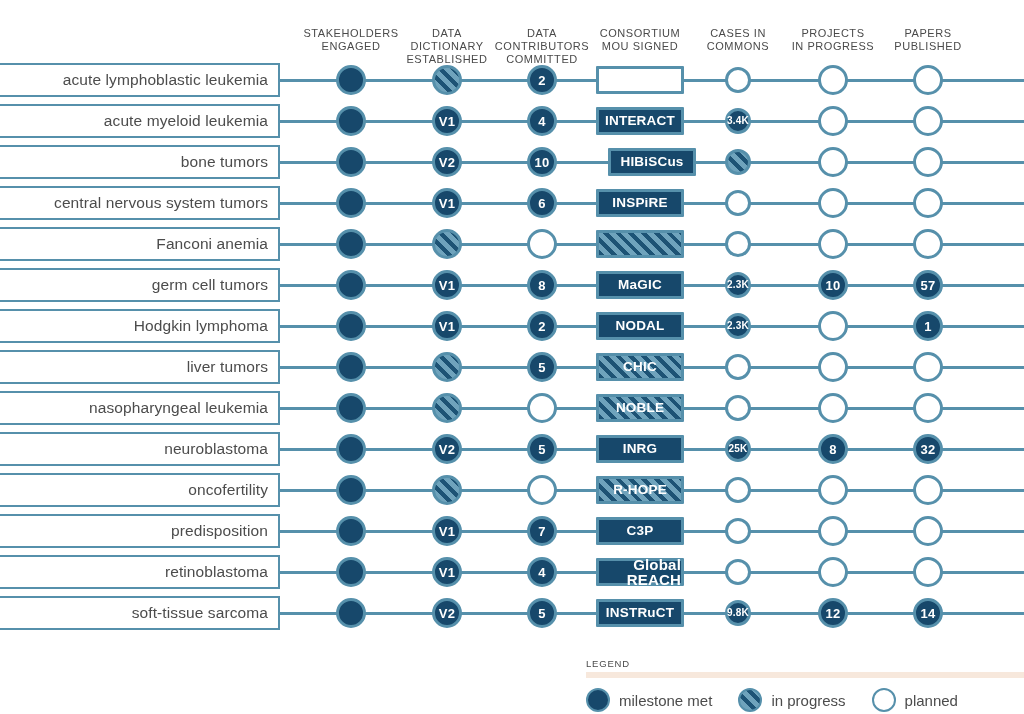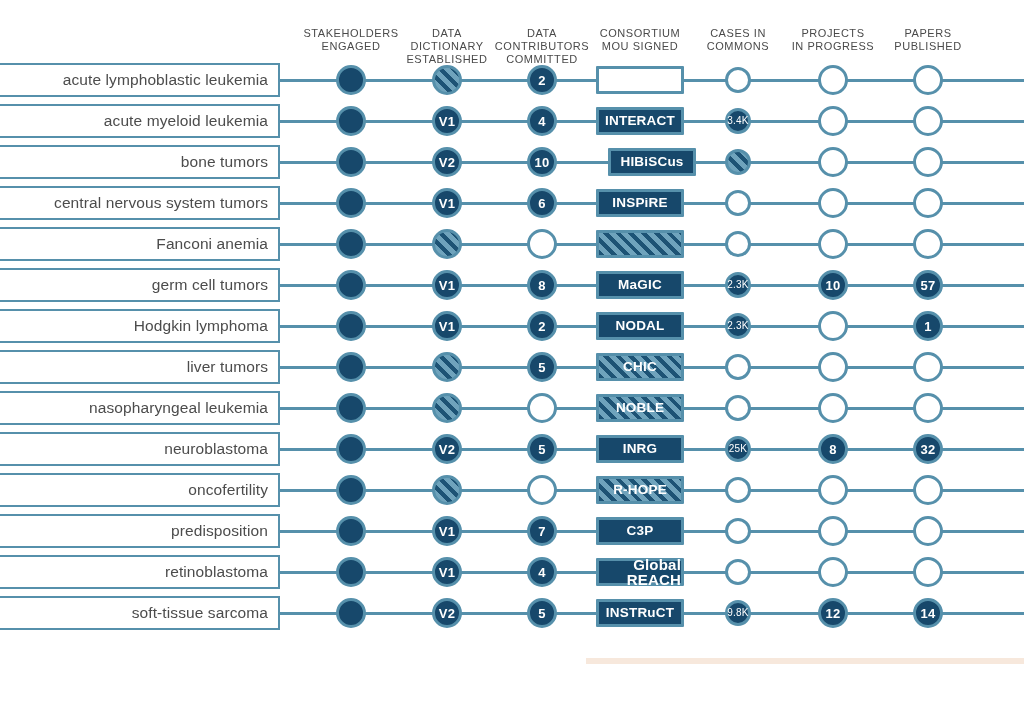--- a/index.html
+++ b/index.html
@@ -125,21 +125,21 @@
 
   .node-text {
     color: #ffffff;
     font-size: 13px;
     font-weight: 700;
     letter-spacing: 0.2px;
     line-height: 1;
   }
   .node.circle.small .node-text {
     font-size: 10px;
-    font-weight: 400;
+    font-weight: 700;
   }
 
   
   .node.boxed {
     width: 88px;
     height: 28px;
     border: 3px solid #5690ab;
     border-radius: 1px;
   }
   .node.boxed .node-text {
@@ -497,15 +497,30 @@
         <div class="node circle state-met" style="left: 833px;">
           <span class="node-text">12</span>
         </div>
         <div class="node circle state-met" style="left: 928px;">
           <span class="node-text">14</span>
         </div>
       </div>
     </div>
 
   <div id="legend">
+    <div class="legend-title">LEGEND</div>
     <div class="legend-rule"></div>
+    <div class="legend-items" id="legend-items">
+        <div class="legend-item">
+          <span class="legend-swatch state-met"></span>
+          <span class="legend-label">milestone met</span>
+        </div>
+        <div class="legend-item">
+          <span class="legend-swatch state-progress"></span>
+          <span class="legend-label">in progress</span>
+        </div>
+        <div class="legend-item">
+          <span class="legend-swatch state-planned"></span>
+          <span class="legend-label">planned</span>
+        </div>
+      </div>
   </div>
 </div>
 
 </body></html>

